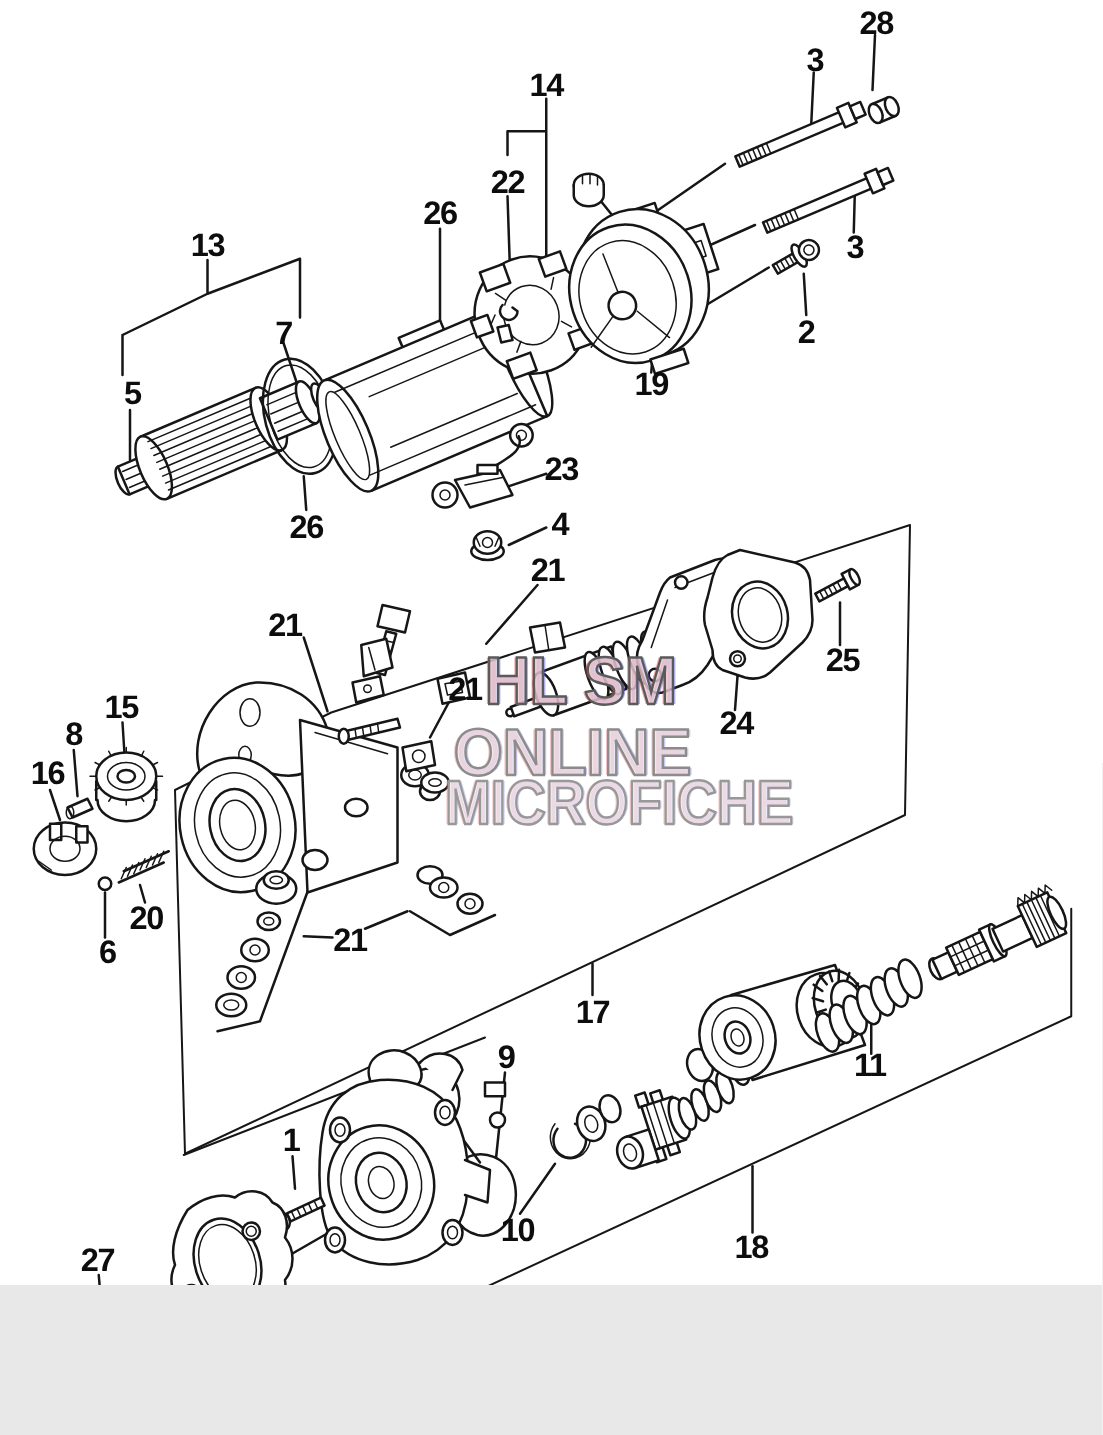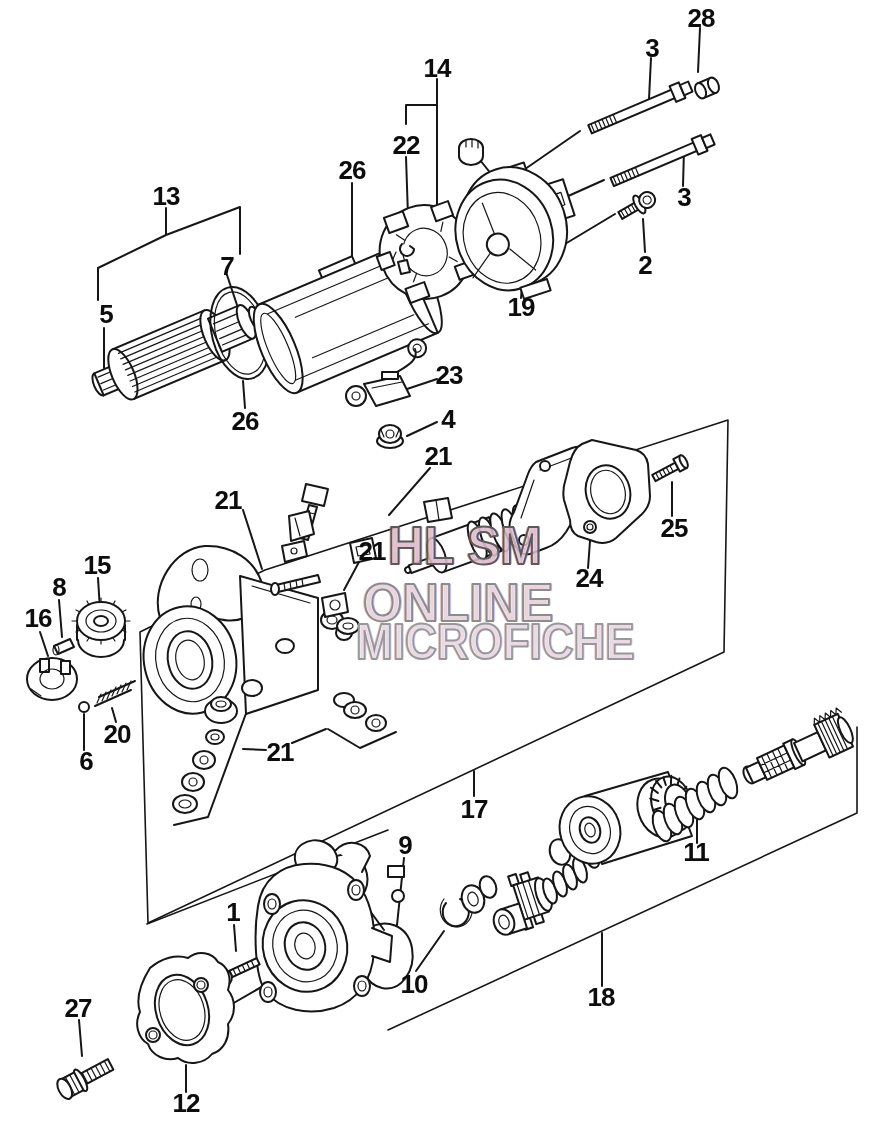--- a/index.html
+++ b/index.html
@@ -1,16 +1,16 @@
 <!DOCTYPE html>
 <html><head>
 <meta charset="utf-8">
 <style>
   html,body{margin:0;padding:0;background:#e8e8e8;}
-  #stage{position:relative;width:882px;height:1148px;background:#ffffff;overflow:hidden;
+  #stage{position:relative;width:882px;height:1028px;background:#ffffff;overflow:hidden;
          font-family:"Liberation Sans",sans-serif;}
   svg#art{position:absolute;left:0;top:0;z-index:1;}
   svg#art path,svg#art ellipse,svg#art circle,svg#art rect,svg#art line,svg#art polyline,svg#art polygon{
       stroke:#161616;stroke-width:2;fill:none;stroke-linecap:round;stroke-linejoin:round;}
   svg#art .wf{fill:#ffffff;}
   svg#art .thin{stroke-width:1.2;}
   svg#art .bx{stroke-width:1.6;fill:none;}
   svg#art text.lbl{font:bold 26px "Liberation Sans",sans-serif;letter-spacing:-1px;
       fill:#0d0d0d;stroke:none;}
   

